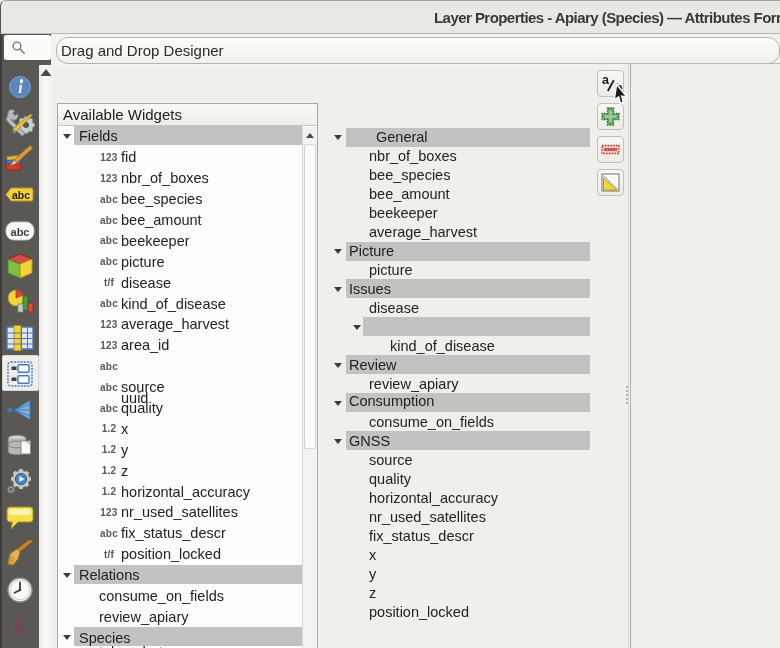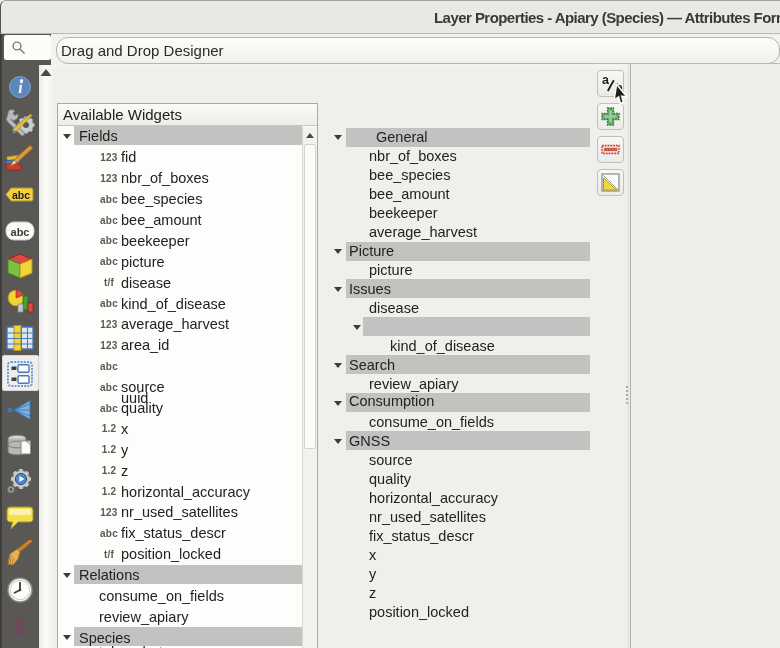--- a/index.html
+++ b/index.html
@@ -292,21 +292,21 @@
 <div class="rtext" style="top:260.5px;height:19.0px;left:43px;">picture</div>
 <div class="row gray" style="top:279.4px;height:19.0px;left:20px;right:0;"></div>
       <div class="tri" style="top:286.9px;left:8px;"></div>
       <div class="rtext" style="top:279.4px;height:19.0px;left:23px;">Issues</div>
 <div class="rtext" style="top:298.4px;height:19.0px;left:43px;">disease</div>
 <div class="row gray" style="top:317.4px;height:19.0px;left:37px;right:0;"></div>
       <div class="tri" style="top:324.9px;left:27px;"></div>
 <div class="rtext" style="top:336.4px;height:19.0px;left:64px;">kind_of_disease</div>
 <div class="row gray" style="top:355.4px;height:19.0px;left:20px;right:0;"></div>
       <div class="tri" style="top:362.9px;left:8px;"></div>
-      <div class="rtext" style="top:355.4px;height:19.0px;left:23px;">Search</div>
+      <div class="rtext" style="top:355.4px;height:19.0px;left:23px;">Review</div>
 <div class="rtext" style="top:374.3px;height:19.0px;left:43px;">review_apiary</div>
 <div class="row gray" style="top:393.3px;height:19.0px;left:20px;right:0;"></div>
       <div class="tri" style="top:400.8px;left:8px;"></div>
       <div class="rtext" style="top:393.3px;height:16px;left:23px;">Consumption</div>
 <div class="rtext" style="top:412.3px;height:19.0px;left:43px;">consume_on_fields</div>
 <div class="row gray" style="top:431.3px;height:19.0px;left:20px;right:0;"></div>
       <div class="tri" style="top:438.8px;left:8px;"></div>
       <div class="rtext" style="top:431.3px;height:19.0px;left:23px;">GNSS</div>
 <div class="rtext" style="top:450.3px;height:19.0px;left:43px;">source</div>
 <div class="rtext" style="top:469.2px;height:19.0px;left:43px;">quality</div>

